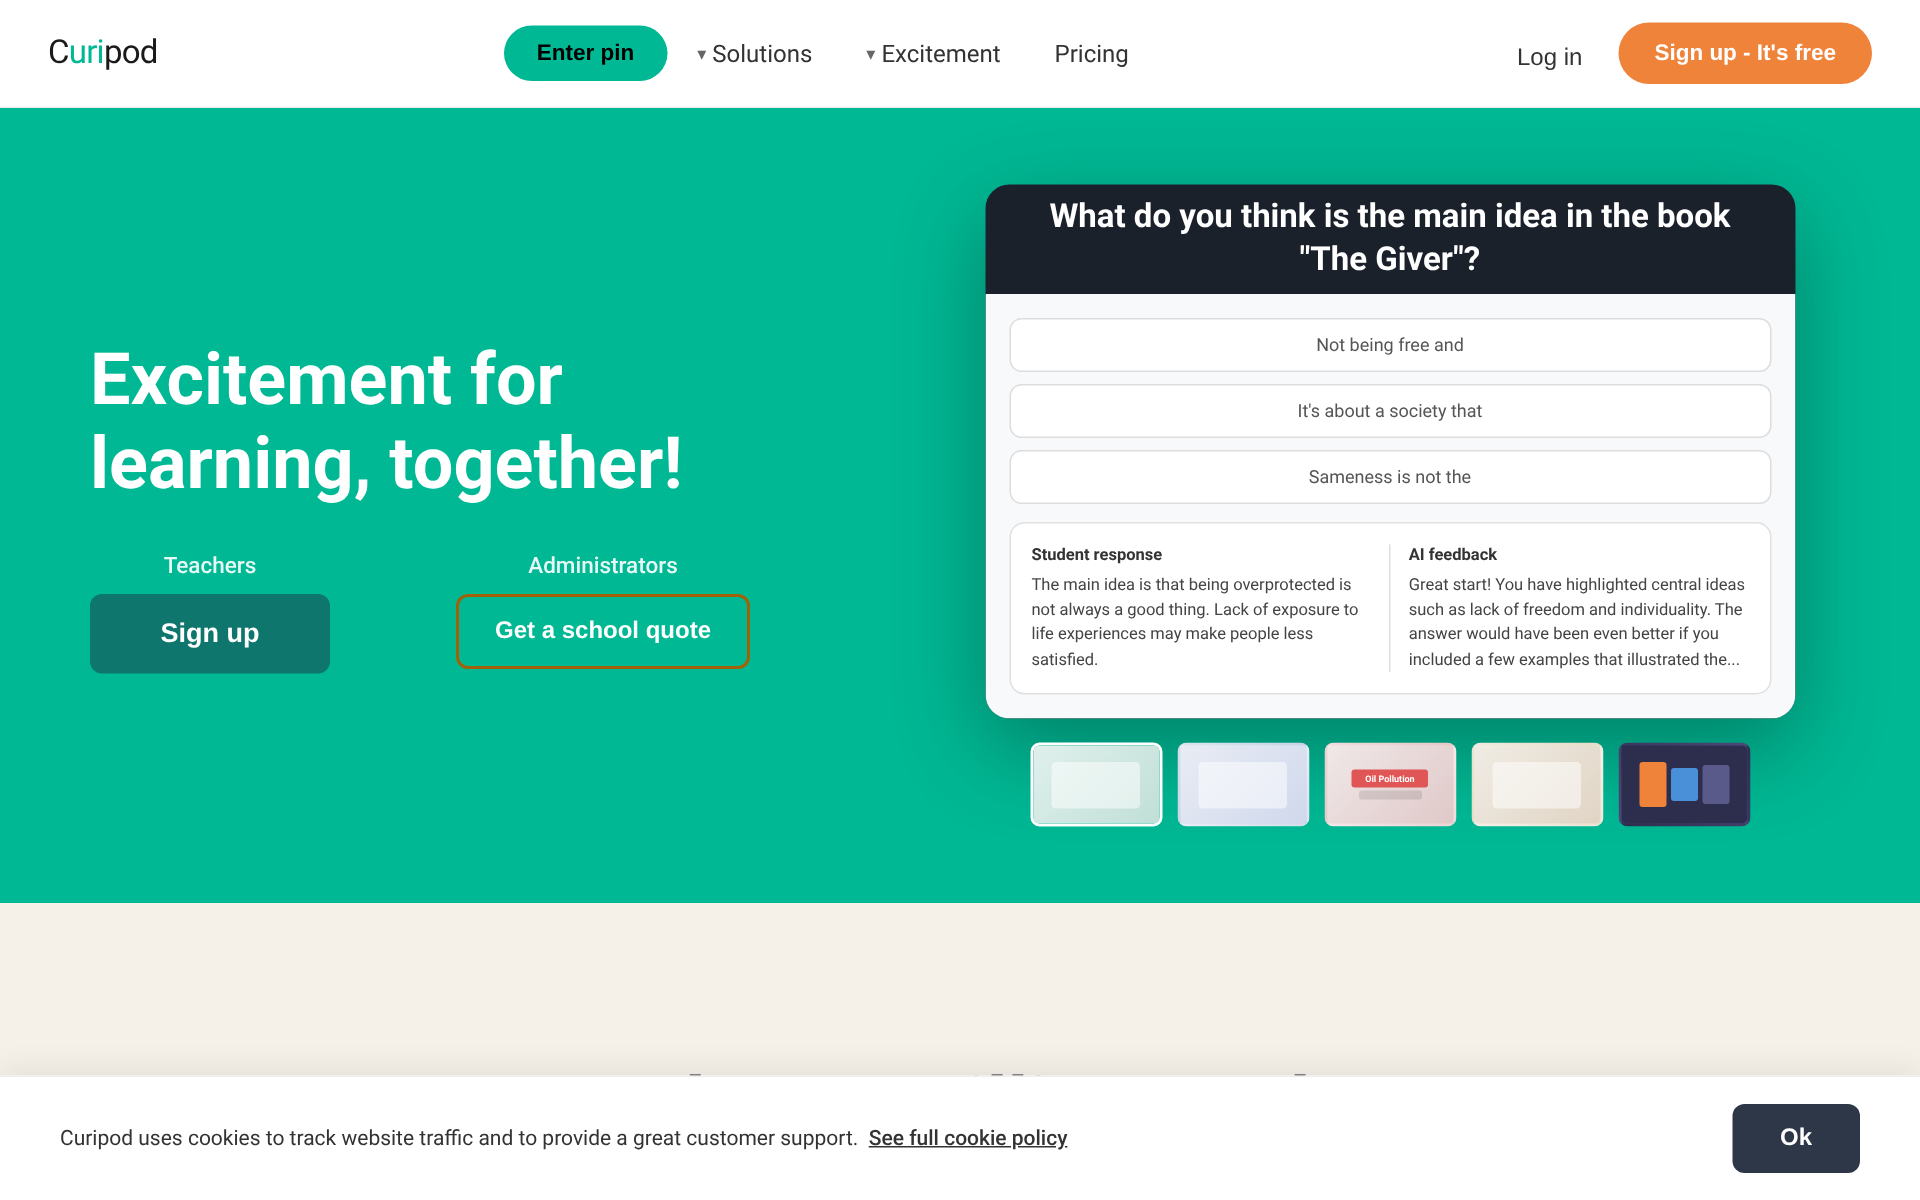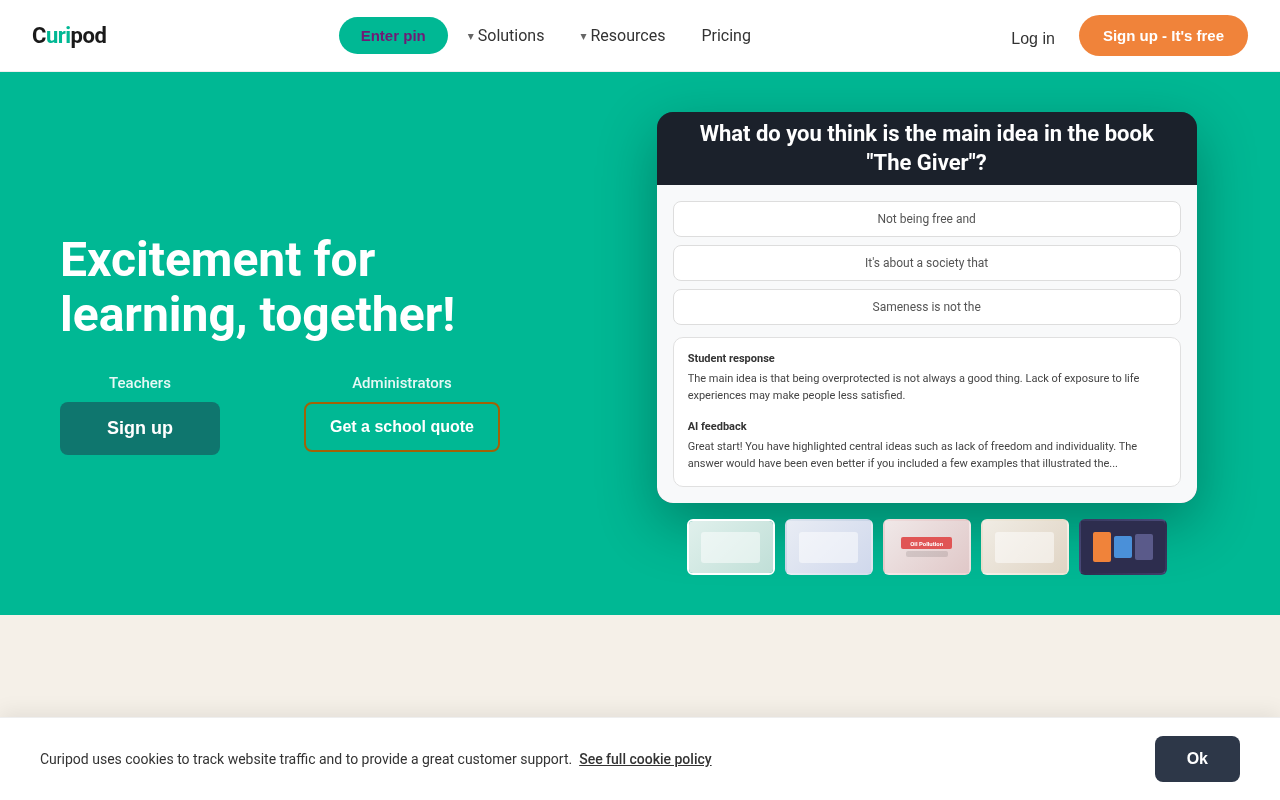--- a/index.html
+++ b/index.html
@@ -13,40 +13,40 @@
       padding: 0 32px;
       height: 72px;
       background: #fff;
       border-bottom: 1px solid #eee;
       position: relative;
       z-index: 10;
     }
     .nav-left { display: flex; align-items: center; gap: 8px; }
     .logo-text {
       font-size: 22px;
-      font-weight: 700;
+      font-weight: 400;
       color: #1a1a1a;
       letter-spacing: -0.5px;
     }
     .logo-text span { color: #00b894; }
     .nav-center { display: flex; align-items: center; gap: 4px; }
     .nav-item {
       display: flex; align-items: center; gap: 4px;
       padding: 8px 16px;
       font-size: 16px;
       color: #333;
       cursor: pointer;
       border-radius: 6px;
       text-decoration: none;
     }
     .nav-item .chevron { font-size: 12px; color: #666; }
     .nav-right { display: flex; align-items: flex-end; gap: 12px; }
     .btn-enter-pin {
       background: #00b894;
-      color: #701a75;
+      color: #000000;
       border: none;
       padding: 10px 22px;
       border-radius: 50px;
       font-size: 15px;
       font-weight: 600;
       cursor: pointer;
     }
     .btn-log-in {
       background: none;
       border: none;
@@ -167,21 +167,20 @@
       color: #555;
       text-align: center;
     }
     .feedback-panel {
       display: flex;
       gap: 8px;
       background: #fff;
       border-radius: 10px;
       padding: 14px;
       border: 1px solid #e0e0e0;
-      flex-direction: column;
     }
     .feedback-col { flex: 1; }
     .feedback-label {
       font-size: 11px;
       font-weight: 700;
       color: #333;
       margin-bottom: 6px;
     }
     .feedback-text {
       font-size: 11px;
@@ -282,21 +281,21 @@
   </div>
 
   <div class="nav-center">
     <button class="btn-enter-pin">Enter pin</button>
     <a class="nav-item">
       <span class="chevron">▾</span>
       <span>Solutions</span>
     </a>
     <a class="nav-item">
       <span class="chevron">▾</span>
-      <span>Resources</span>
+      <span>Excitement</span>
     </a>
     <a class="nav-item">
       <span>Pricing</span>
     </a>
   </div>
 
   <div class="nav-right">
     <button class="btn-log-in">Log in</button>
     <button class="btn-signup-free">Sign up - It's free</button>
   </div>

